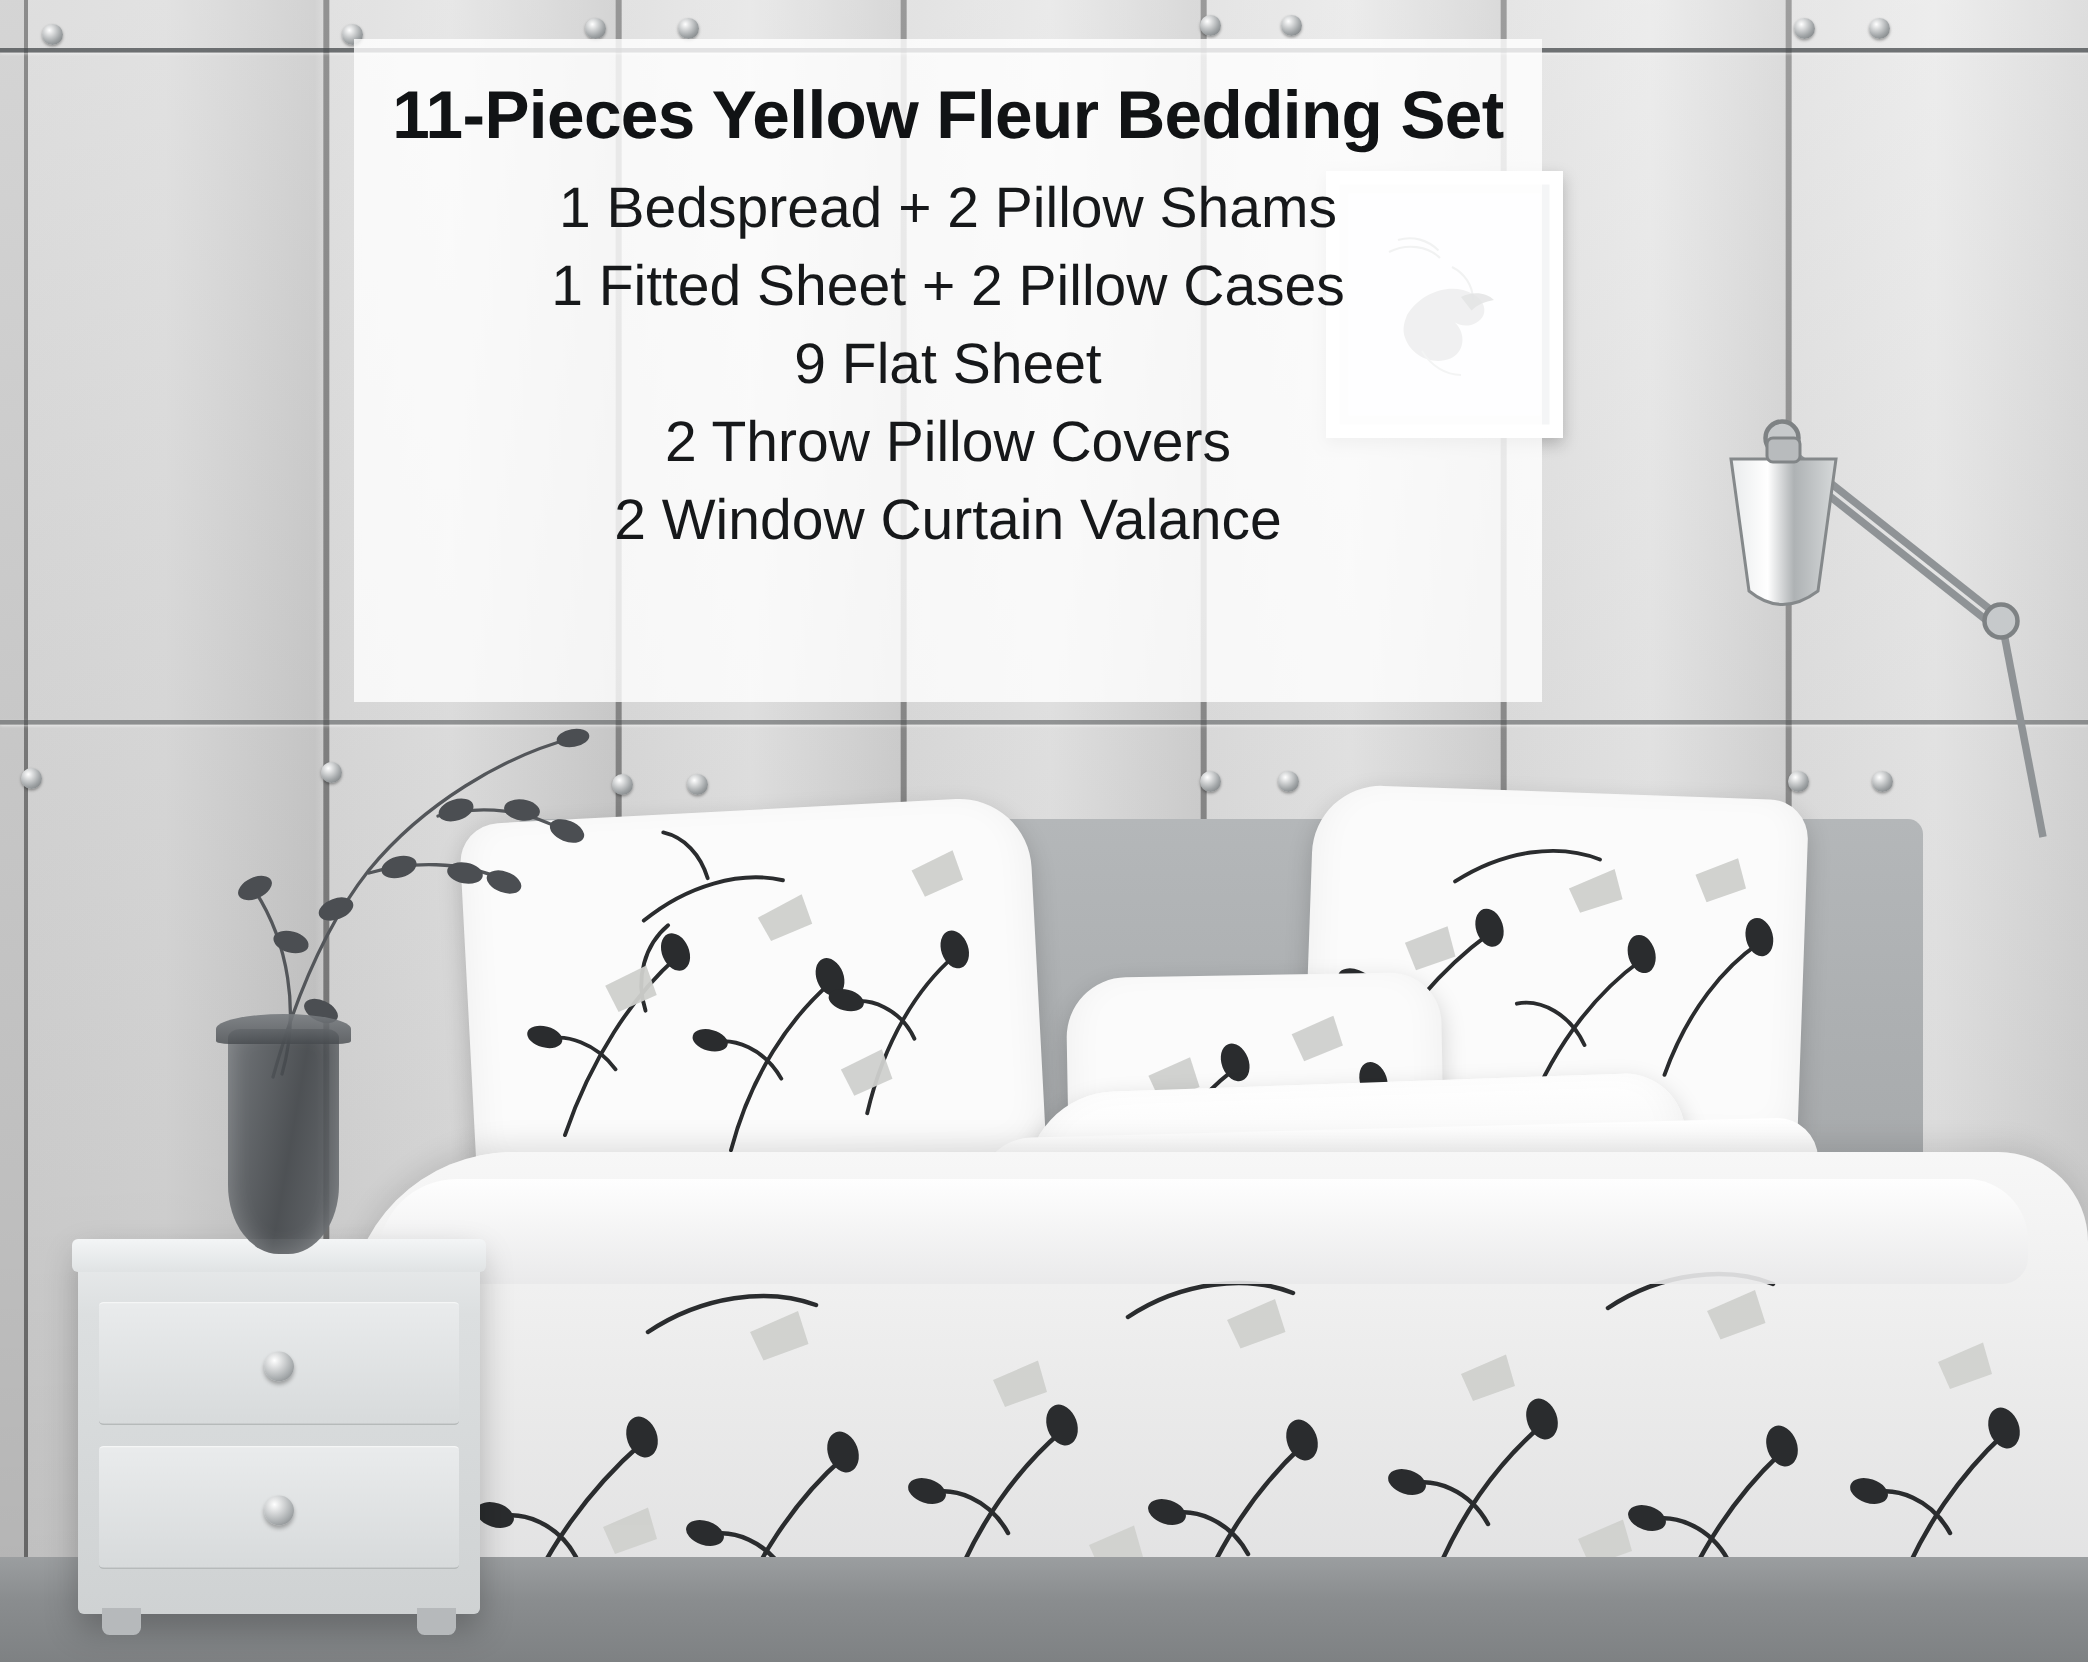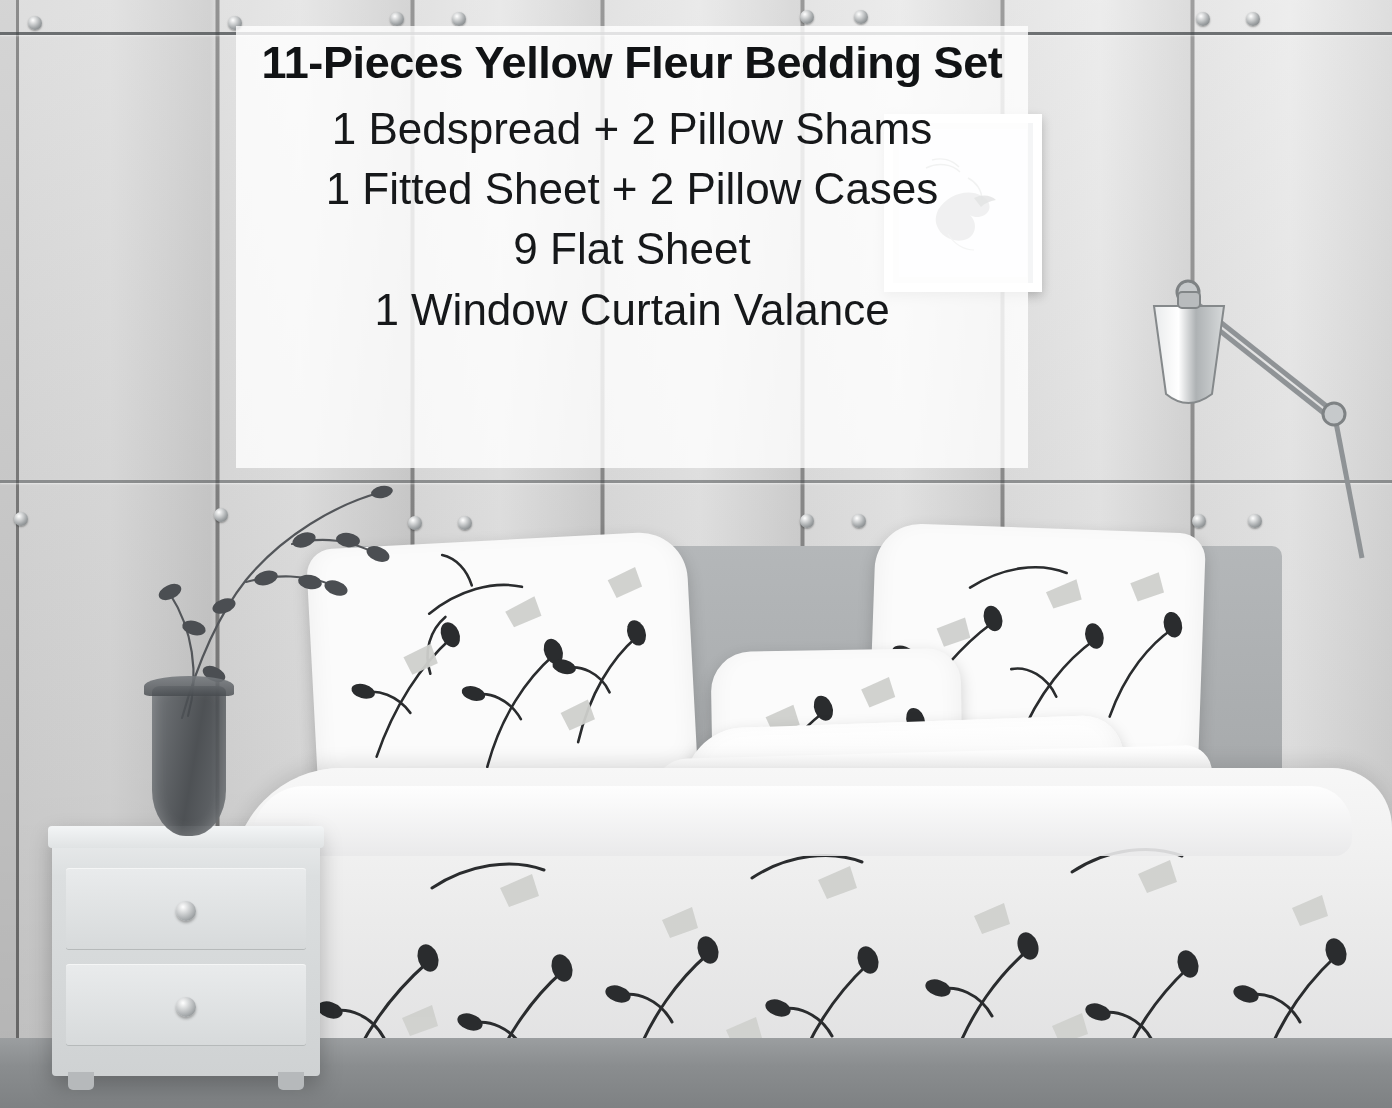--- a/index.html
+++ b/index.html
@@ -253,36 +253,37 @@
   
   .overlay-card {
     position: absolute;
     left: 236px;
     top: 26px;
     width: 792px;
     height: 442px;
     background: rgba(255,255,255,0.80);
     text-align: center;
     color: #111315;
+    padding-top: 14px;
     box-sizing: border-box;
   }
   .overlay-title {
     font-size: 45px;
     font-weight: bold;
     line-height: 1.22;
     letter-spacing: -0.4px;
     margin: 10px 18px 4px 18px;
   }
   .overlay-list {
     margin: 8px 0 0 0;
     padding: 0;
     list-style: none;
   }
   .overlay-list li {
-    font-size: 44px;
+    font-size: 38px;
     line-height: 1.37;
     color: #16181a;
   }
 </style>
 </head>
 <body>
 
 <div class="scene">
 
   <div class="wall"></div>
@@ -527,17 +528,18 @@
   </div>
 
   <div class="overlay-card">
     <div class="overlay-title">
       <div>11-Pieces Yellow Fleur Bedding Set</div>
     </div>
     <ul class="overlay-list">
       <li>1 Bedspread + 2 Pillow Shams</li>
       <li>1 Fitted Sheet + 2 Pillow Cases</li>
       <li>9 Flat Sheet</li>
-      <li>1 Window Curtain Valance</li>
+      <li>2 Throw Pillow Covers</li>
+      <li>2 Window Curtain Valance</li>
     </ul>
   </div>
 
 </div>
 
 </body></html>

